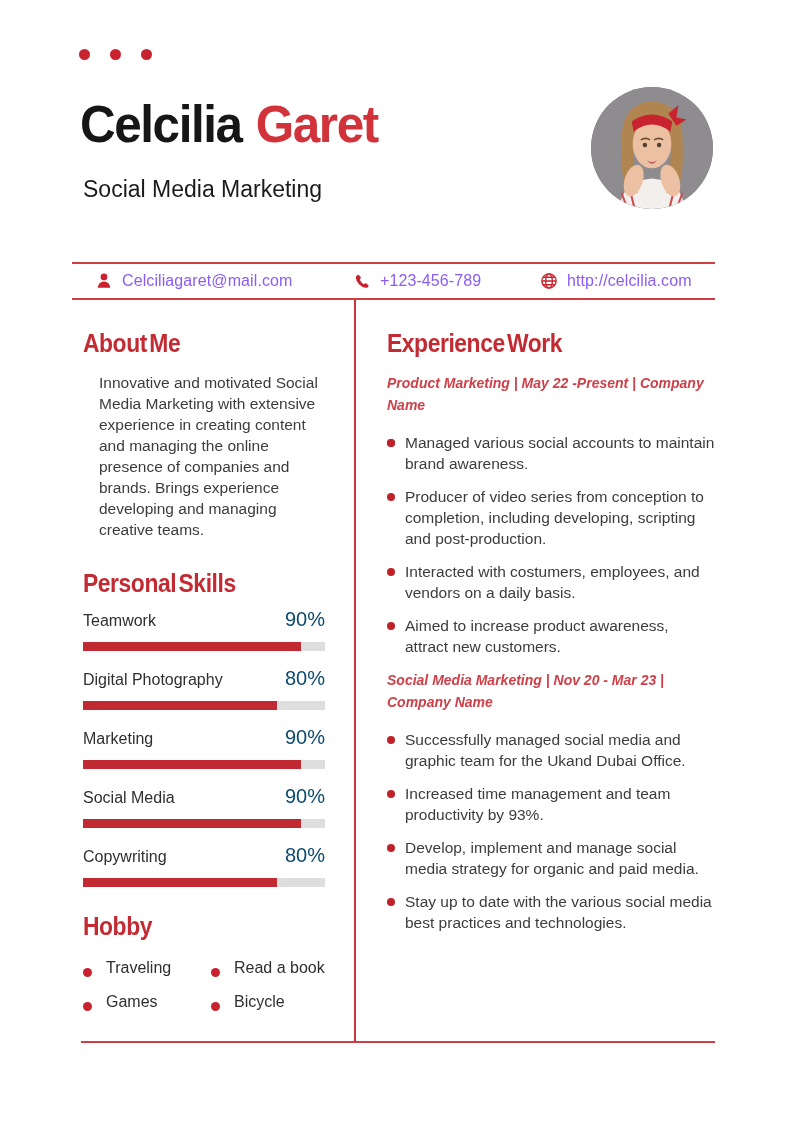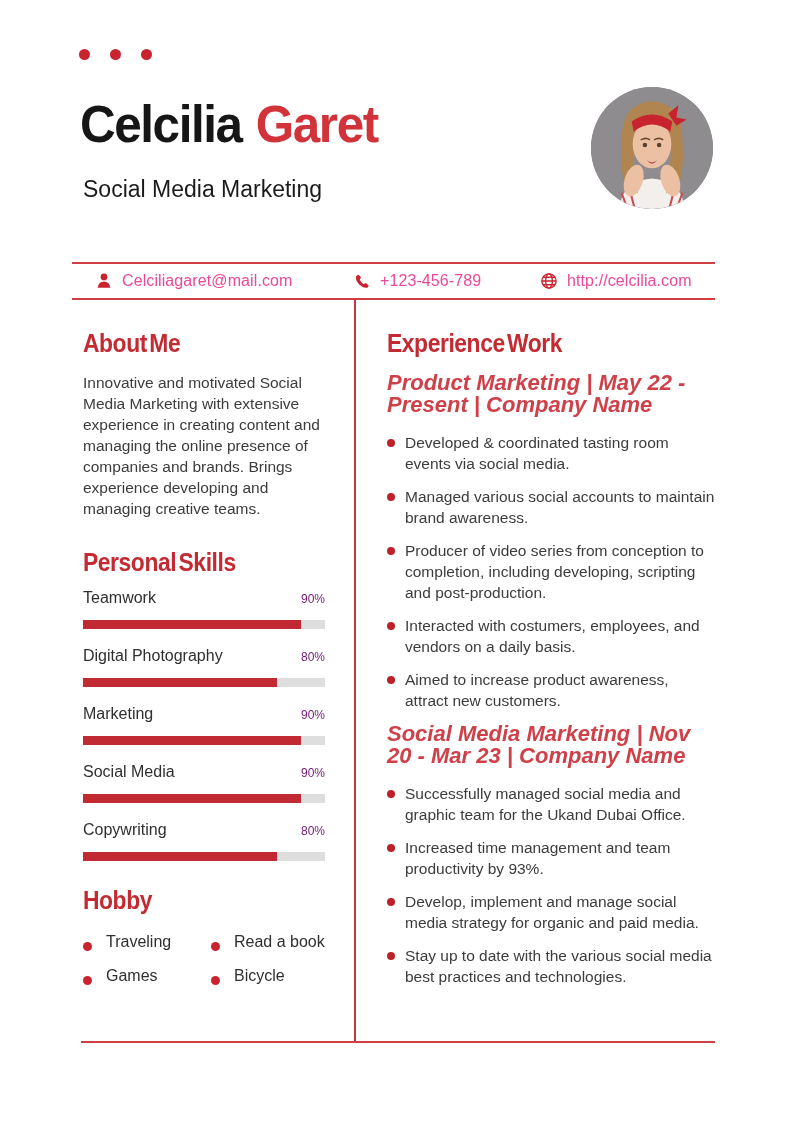--- a/index.html
+++ b/index.html
@@ -22,55 +22,55 @@
 
   
   .photo { position:absolute; left:591px; top:87px; width:122px; height:122px;
            border-radius:50%; overflow:hidden; background:#8e8c8e; }
   .photo svg { display:block; width:100%; height:100%; }
 
   
   .contact-bar { position:absolute; left:72px; top:262px; width:643px; height:38px;
                  border-top:2px solid #cf3e45; border-bottom:2px solid #cf3e45; }
   .contact-item { position:absolute; top:0; height:34px; display:flex; align-items:center; gap:9px;
-                  font-size:16px; color:#ec4899; letter-spacing:.1px; cursor:pointer; }
+                  font-size:16px; color:#8b5cf6; letter-spacing:.1px; cursor:pointer; }
   .contact-item svg { flex:0 0 auto; }
   .ci-email { left:23px; } .ci-phone { left:282px; } .ci-web { left:468px; }
 
   
   .columns { position:absolute; left:83px; top:300px; width:632px; height:743px; }
   .vdivider { position:absolute; left:271px; top:0; width:2px; height:743px; background:#c5353d; }
   .hline-bottom { position:absolute; left:-2px; top:741px; width:634px; height:2px; background:#cf3e45; }
   .col-left  { position:absolute; left:0; top:0; width:242px; }
   .col-right { position:absolute; left:304px; top:0; width:328px; }
 
   .sec-title { font-size:26px; font-weight:800; color:#c32a32; letter-spacing:-.5px;
                word-spacing:-4px; line-height:34px; transform:scaleX(.88);
                transform-origin:left top; white-space:nowrap; }
   .pad-top { padding-top:26px; }
 
-  .about-text { margin-top:12px; font-size:15.5px; line-height:21px; color:#3c3c3c; }
+  .about-text { margin-top:12px; font-size:15.5px; line-height:21px; color:#3c3c3c;margin-left:16px; }
 
   
   .skills-list { margin-top:8px; }
   .skill { margin-bottom:16px; }
   .skill-row { display:flex; justify-content:space-between; align-items:baseline;
                font-size:16px; color:#2f2f2f; line-height:22px;margin-top:8px; }
-  .skill-pct { font-size:12px; color:#701a75; }
+  .skill-pct { font-size:20px; color:#0c4a6e; }
   .skill-track { margin-top:10px; width:100%; height:9px; background:#dedede; }
   .skill-fill { height:9px; background:#c22a33; }
 
   
   .hobby-grid { margin-top:16px; display:grid; grid-template-columns:128px 1fr;
                 row-gap:16px; }
   .hobby-item { display:flex; align-items:flex-end; gap:14px; font-size:16px; color:#2f2f2f; }
   .hdot { width:9px; height:9px; border-radius:50%; background:#c8232e; flex:0 0 auto; }
 
   
-  .job-title { margin-top:12px; font-size:22px; line-height:22px; font-style:italic;
+  .job-title { margin-top:12px; font-size:14px; line-height:22px; font-style:italic;
                font-weight:700; color:#cf4049; }
   .job2 { }
   .bullets { margin-top:16px; list-style:none; }
   .bullet { position:relative; padding-left:18px; margin-bottom:12px;
             font-size:15.5px; line-height:21px; color:#3c3c3c; }
   .bdot { position:absolute; left:0; top:7px; width:8px; height:8px; border-radius:50%;
           background:#bf2129; }
   .icon-red { color:#c8232e; }
 </style>
 </head>
@@ -217,21 +217,21 @@
         </div>
       </div>
     </div>
 
     <div class="col-right pad-top">
 
       <div class="sec-title">Experience Work</div>
 
       <div class="job-title">Product Marketing | May 22 -Present | Company Name</div>
       <ul class="bullets">
-        <li class="bullet"><span class="bdot"></span><span>Developed &amp; coordinated tasting room events via social media.</span></li>
+        <li class="bullet"><span class="bdot"></span></li>
         <li class="bullet"><span class="bdot"></span><span>Managed various social accounts to maintain brand awareness.</span></li>
         <li class="bullet"><span class="bdot"></span><span>Producer of video series from conception to completion, including developing, scripting and post-production.</span></li>
         <li class="bullet"><span class="bdot"></span><span>Interacted with costumers, employees, and vendors on a daily basis.</span></li>
         <li class="bullet"><span class="bdot"></span><span>Aimed to increase product awareness, attract new customers.</span></li>
       </ul>
 
       <div class="job-title job2">Social Media Marketing | Nov 20 - Mar 23 | Company Name</div>
       <ul class="bullets">
         <li class="bullet"><span class="bdot"></span><span>Successfully managed social media and graphic team for the Ukand Dubai Office.</span></li>
         <li class="bullet"><span class="bdot"></span><span>Increased time management and team productivity by 93%.</span></li>

